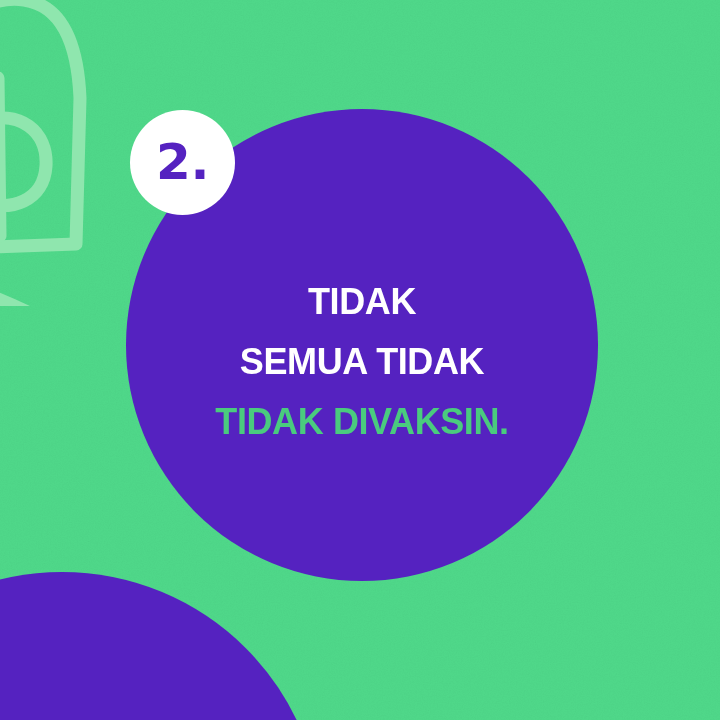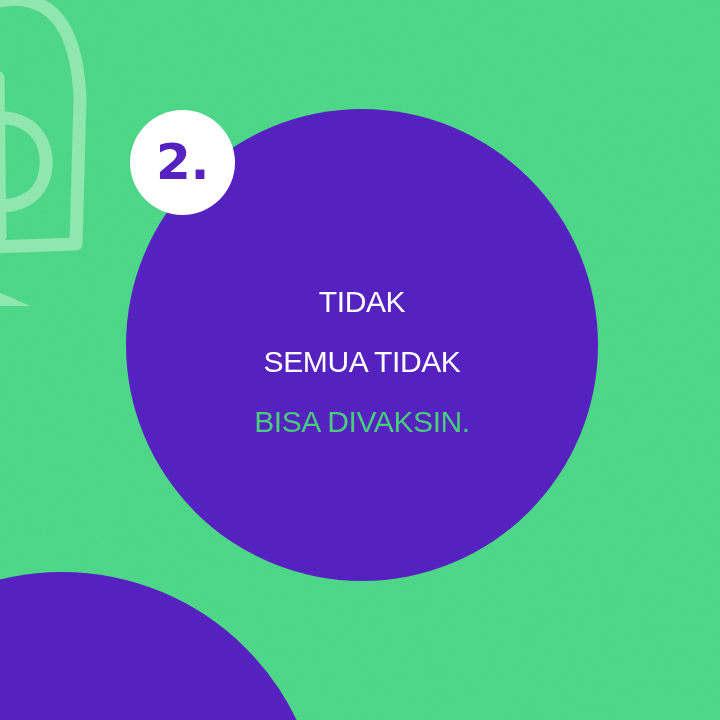--- a/index.html
+++ b/index.html
@@ -96,22 +96,22 @@
     position: absolute;
     left: 126px;
     top: 272px;
     width: 472px;
     text-align: center;
     user-select: none;
   }
 
   .hl-line {
     display: block;
-    font-weight: 400;
-    font-size: 30px;
+    font-weight: 700;
+    font-size: 36px;
     line-height: 60px;
     letter-spacing: -0.4px;
     white-space: nowrap;
   }
 
   .hl-white { color: #FFFFFF; }
   .hl-green { color: #4ACB7E; }
 </style>
 </head>
 <body>
@@ -150,20 +150,20 @@
     </g>
   </svg>
 
   <div class="corner-circle"></div>
 
   <div class="main-circle"></div>
 
   <div class="headline">
     <span class="hl-line hl-white">TIDAK</span>
     <span class="hl-line hl-white">SEMUA TIDAK</span>
-    <span class="hl-line hl-green">BISA DIVAKSIN.</span>
+    <span class="hl-line hl-green">TIDAK DIVAKSIN.</span>
   </div>
 
   <div class="badge">
     <span class="badge-number">2.</span>
   </div>
 
 </div>
 
 </body></html>

